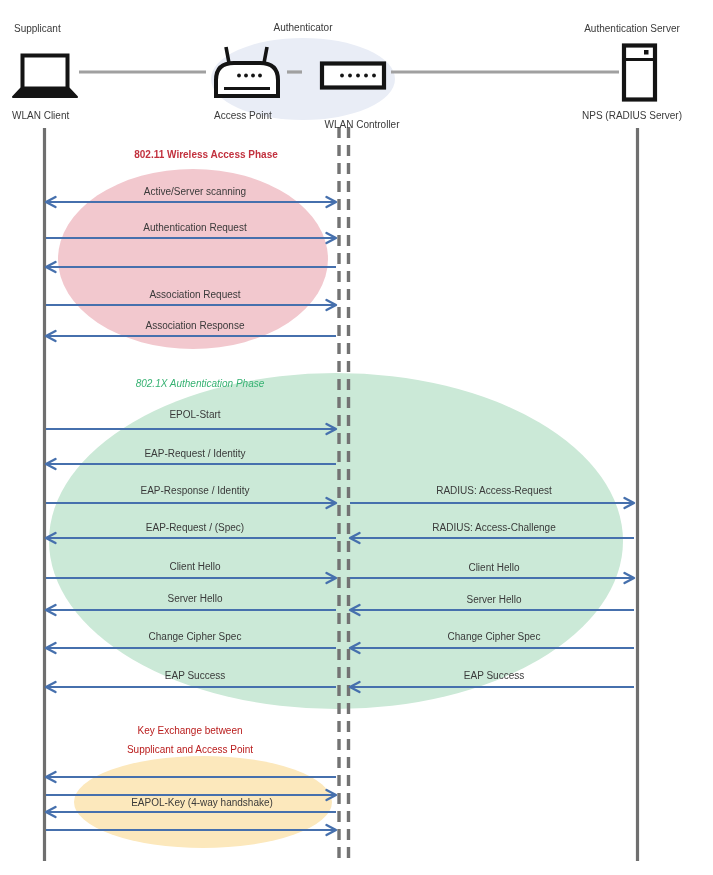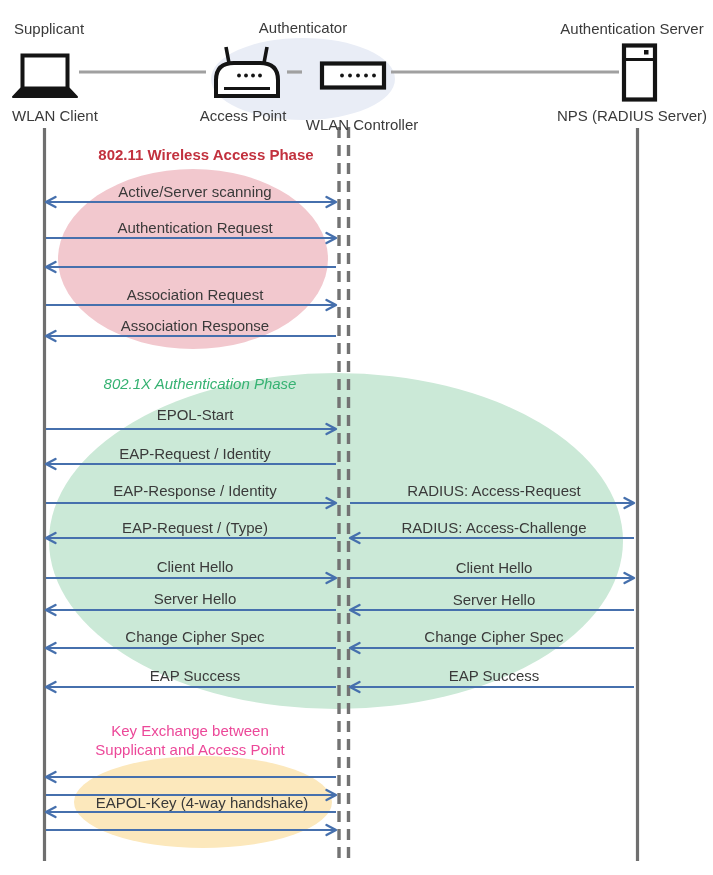--- a/index.html
+++ b/index.html
@@ -1,23 +1,23 @@
 <!DOCTYPE html>
 <html><head>
 <meta charset="utf-8">
 <style>
   html,body{margin:0;padding:0;background:#fff;}
   .stage{position:relative;width:713px;height:875px;background:#fff;overflow:hidden;
          font-family:"Liberation Sans",sans-serif;}
-  .lbl{position:absolute;font-size:15px;line-height:18px;color:#3a3a3a;white-space:nowrap;
+  .lbl{position:absolute;font-size:10px;line-height:18px;color:#3a3a3a;white-space:nowrap;
        transform:translateX(-50%);}
   .la{transform:none;}            
   .t1{color:#c2313e;font-weight:bold;}             
   .t2{color:#36b272;font-style:italic;}             
-  .t3{color:#ec4899;}             
+  .t3{color:#b91c1c;}             
   svg{position:absolute;left:0;top:0;}
 </style>
 </head>
 <body>
 
 <div class="stage">
 
   <svg width="713" height="875" viewBox="0 0 713 875">
     <defs>
       <marker id="ah" markerUnits="userSpaceOnUse" markerWidth="16" markerHeight="15" refX="12.5" refY="7" orient="auto-start-reverse">
@@ -126,21 +126,21 @@
   <div class="lbl t1" style="left:206px;top:146px">802.11 Wireless Access Phase</div>
   <div class="lbl" style="left:195px;top:183px">Active/Server scanning</div>
   <div class="lbl" style="left:195px;top:219px">Authentication Request</div>
   <div class="lbl" style="left:195px;top:286px">Association Request</div>
   <div class="lbl" style="left:195px;top:317px">Association Response</div>
 
   <div class="lbl t2" style="left:200px;top:375px">802.1X Authentication Phase</div>
   <div class="lbl" style="left:195px;top:406px">EPOL-Start</div>
   <div class="lbl" style="left:195px;top:445px">EAP-Request / Identity</div>
   <div class="lbl" style="left:195px;top:482px">EAP-Response / Identity</div>
-  <div class="lbl" style="left:195px;top:519px">EAP-Request / (Type)</div>
+  <div class="lbl" style="left:195px;top:519px">EAP-Request / (Spec)</div>
   <div class="lbl" style="left:195px;top:558px">Client Hello</div>
   <div class="lbl" style="left:195px;top:590px">Server Hello</div>
   <div class="lbl" style="left:195px;top:628px">Change Cipher Spec</div>
   <div class="lbl" style="left:195px;top:667px">EAP Success</div>
 
   <div class="lbl" style="left:494px;top:482px">RADIUS: Access-Request</div>
   <div class="lbl" style="left:494px;top:519px">RADIUS: Access-Challenge</div>
   <div class="lbl" style="left:494px;top:559px">Client Hello</div>
   <div class="lbl" style="left:494px;top:591px">Server Hello</div>
   <div class="lbl" style="left:494px;top:628px">Change Cipher Spec</div>

